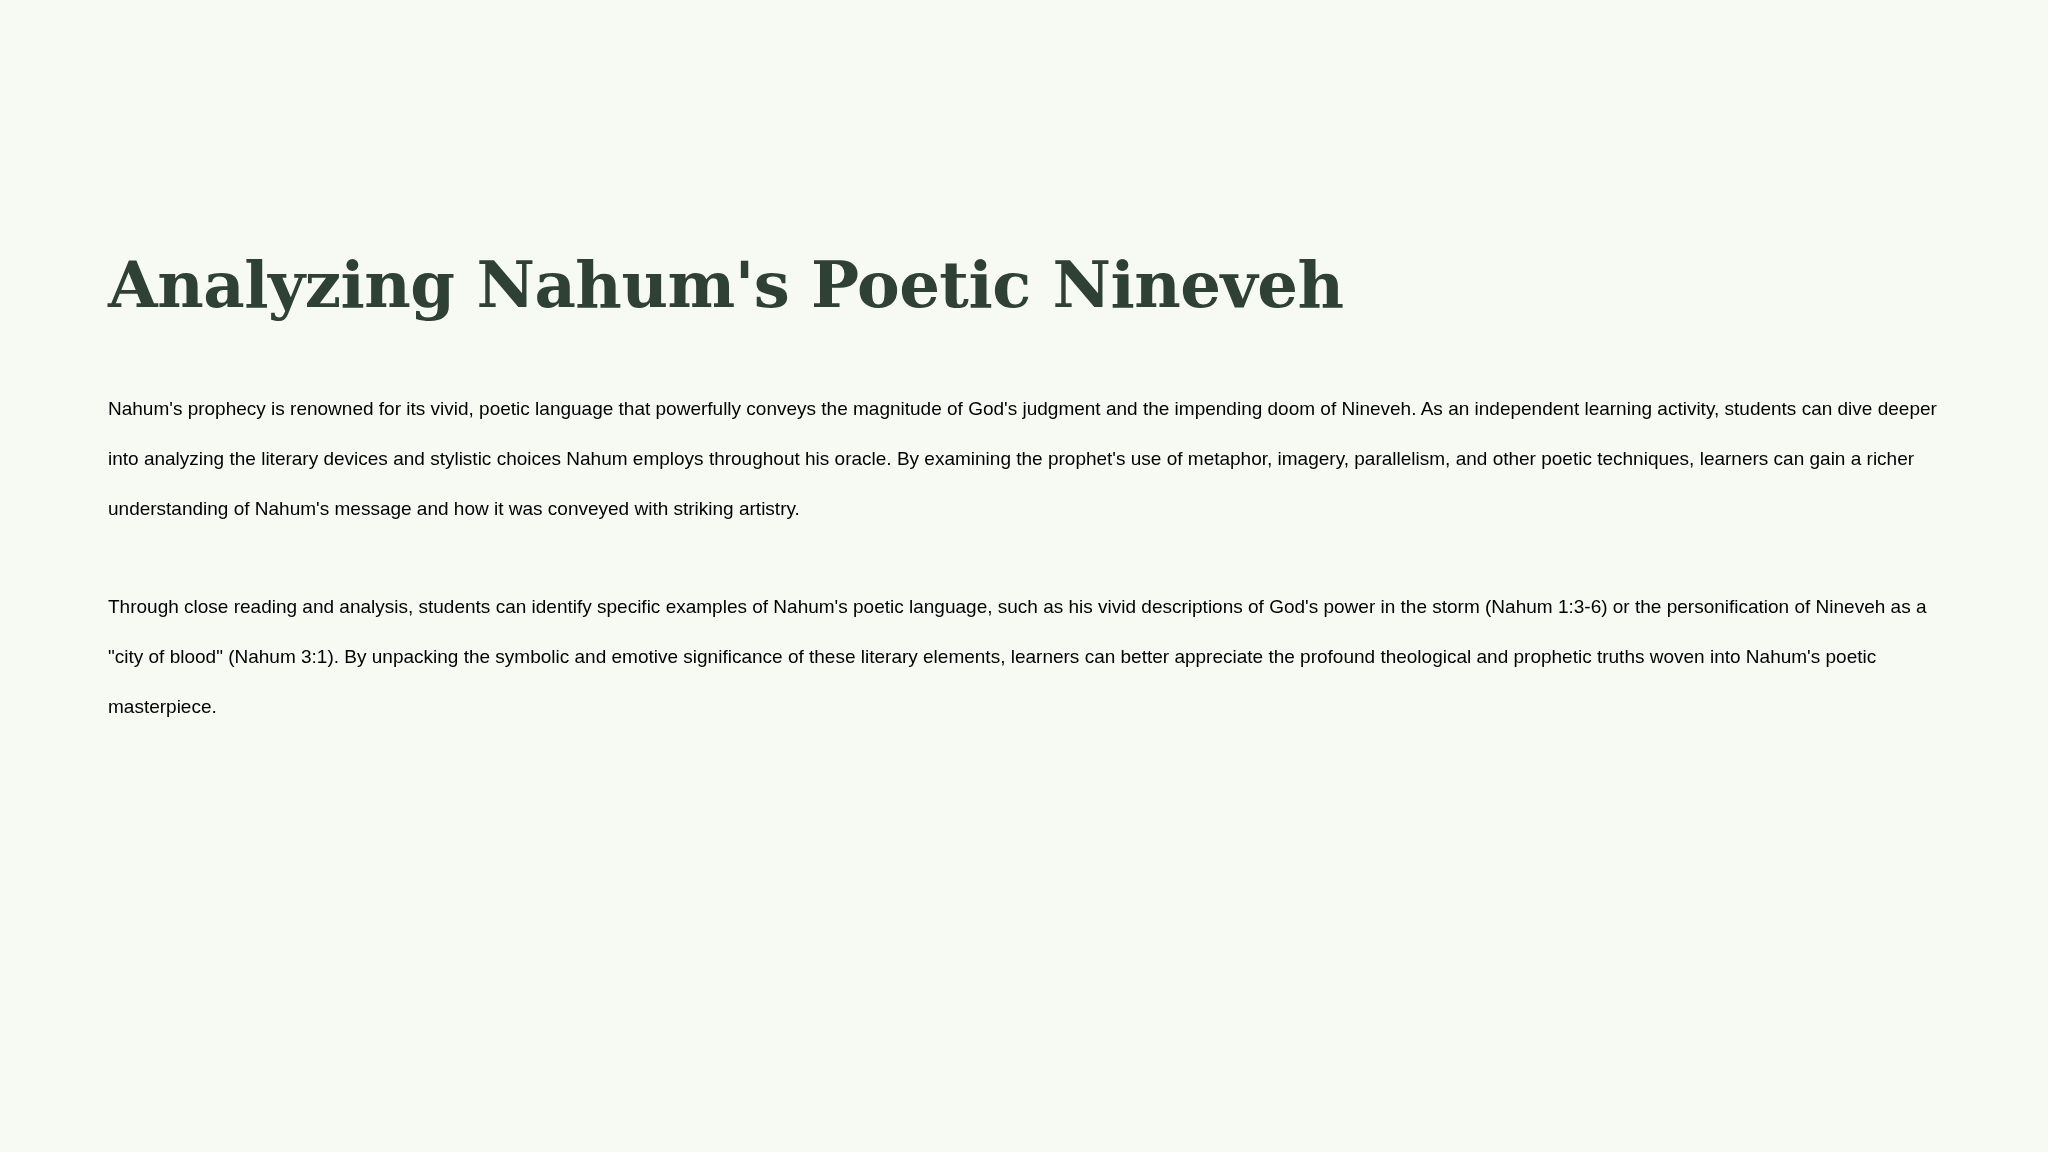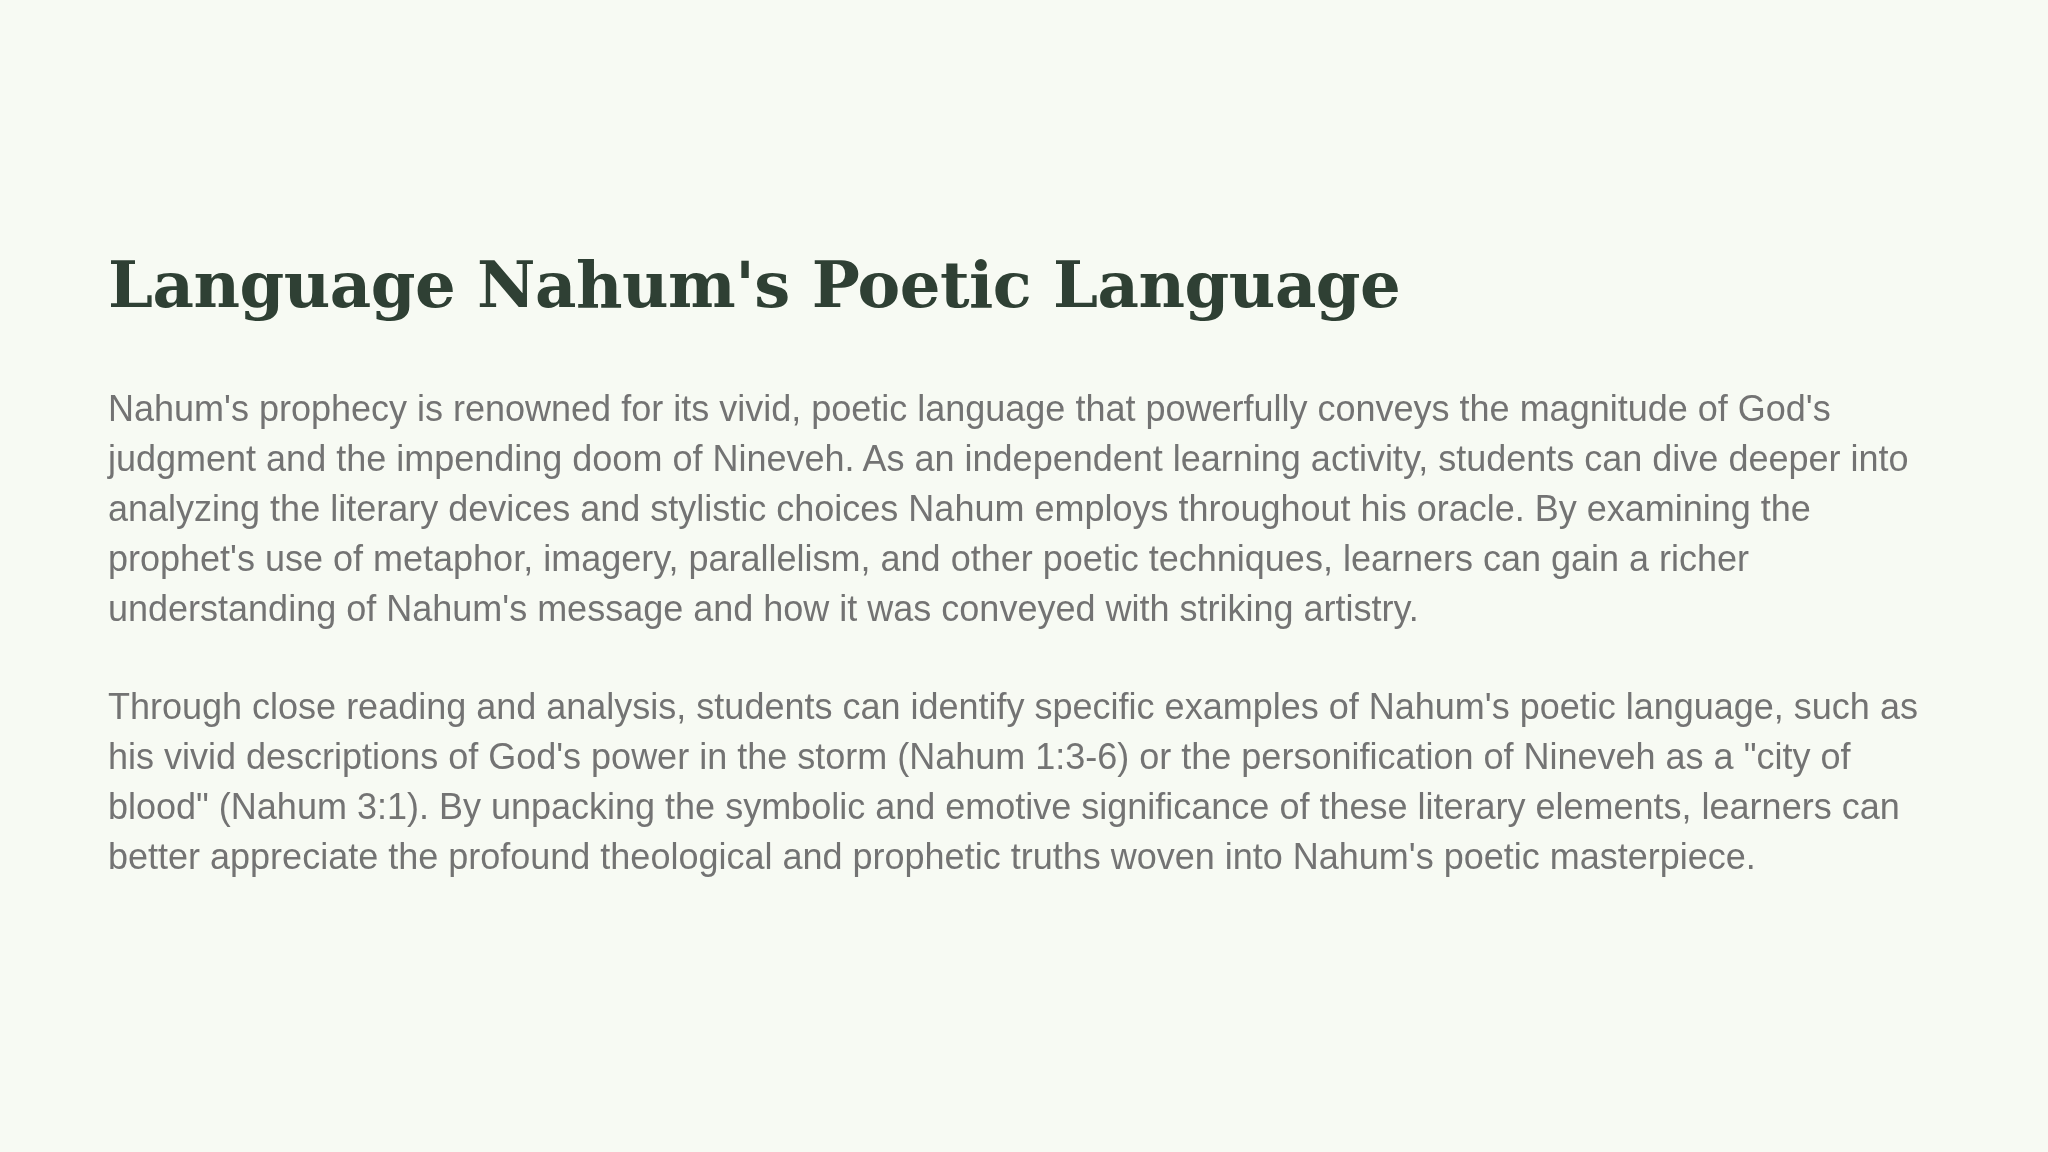--- a/index.html
+++ b/index.html
@@ -30,32 +30,32 @@
     font-family: "DejaVu Serif", "Liberation Serif", serif;
     font-weight: 700;
     font-size: 64px;
     line-height: 1.15;
     color: #2f4034;
     letter-spacing: -0.5px;
     margin: 0 0 62px 0;
   }
   .doc-paragraph {
     font-family: "Liberation Sans", sans-serif;
-    font-size: 36px;
+    font-size: 19px;
     line-height: 50px;
-    color: #737373;
+    color: #000000;
     margin: 0 0 48px 0;
     max-width: 1840px;
   }
   .doc-paragraph:last-child {
     margin-bottom: 0;
   }
 </style>
 </head>
 <body>
 
 <div class="page">
   <div class="content">
-    <h1 class="doc-title">Language Nahum's Poetic Language</h1>
+    <h1 class="doc-title">Analyzing Nahum's Poetic Nineveh</h1>
     <p class="doc-paragraph">Nahum's prophecy is renowned for its vivid, poetic language that powerfully conveys the magnitude of God's judgment and the impending doom of Nineveh. As an independent learning activity, students can dive deeper into analyzing the literary devices and stylistic choices Nahum employs throughout his oracle. By examining the prophet's use of metaphor, imagery, parallelism, and other poetic techniques, learners can gain a richer understanding of Nahum's message and how it was conveyed with striking artistry.</p>
     <p class="doc-paragraph">Through close reading and analysis, students can identify specific examples of Nahum's poetic language, such as his vivid descriptions of God's power in the storm (Nahum 1:3-6) or the personification of Nineveh as a "city of blood" (Nahum 3:1). By unpacking the symbolic and emotive significance of these literary elements, learners can better appreciate the profound theological and prophetic truths woven into Nahum's poetic masterpiece.</p>
   </div>
 </div>
 
 </body></html>

